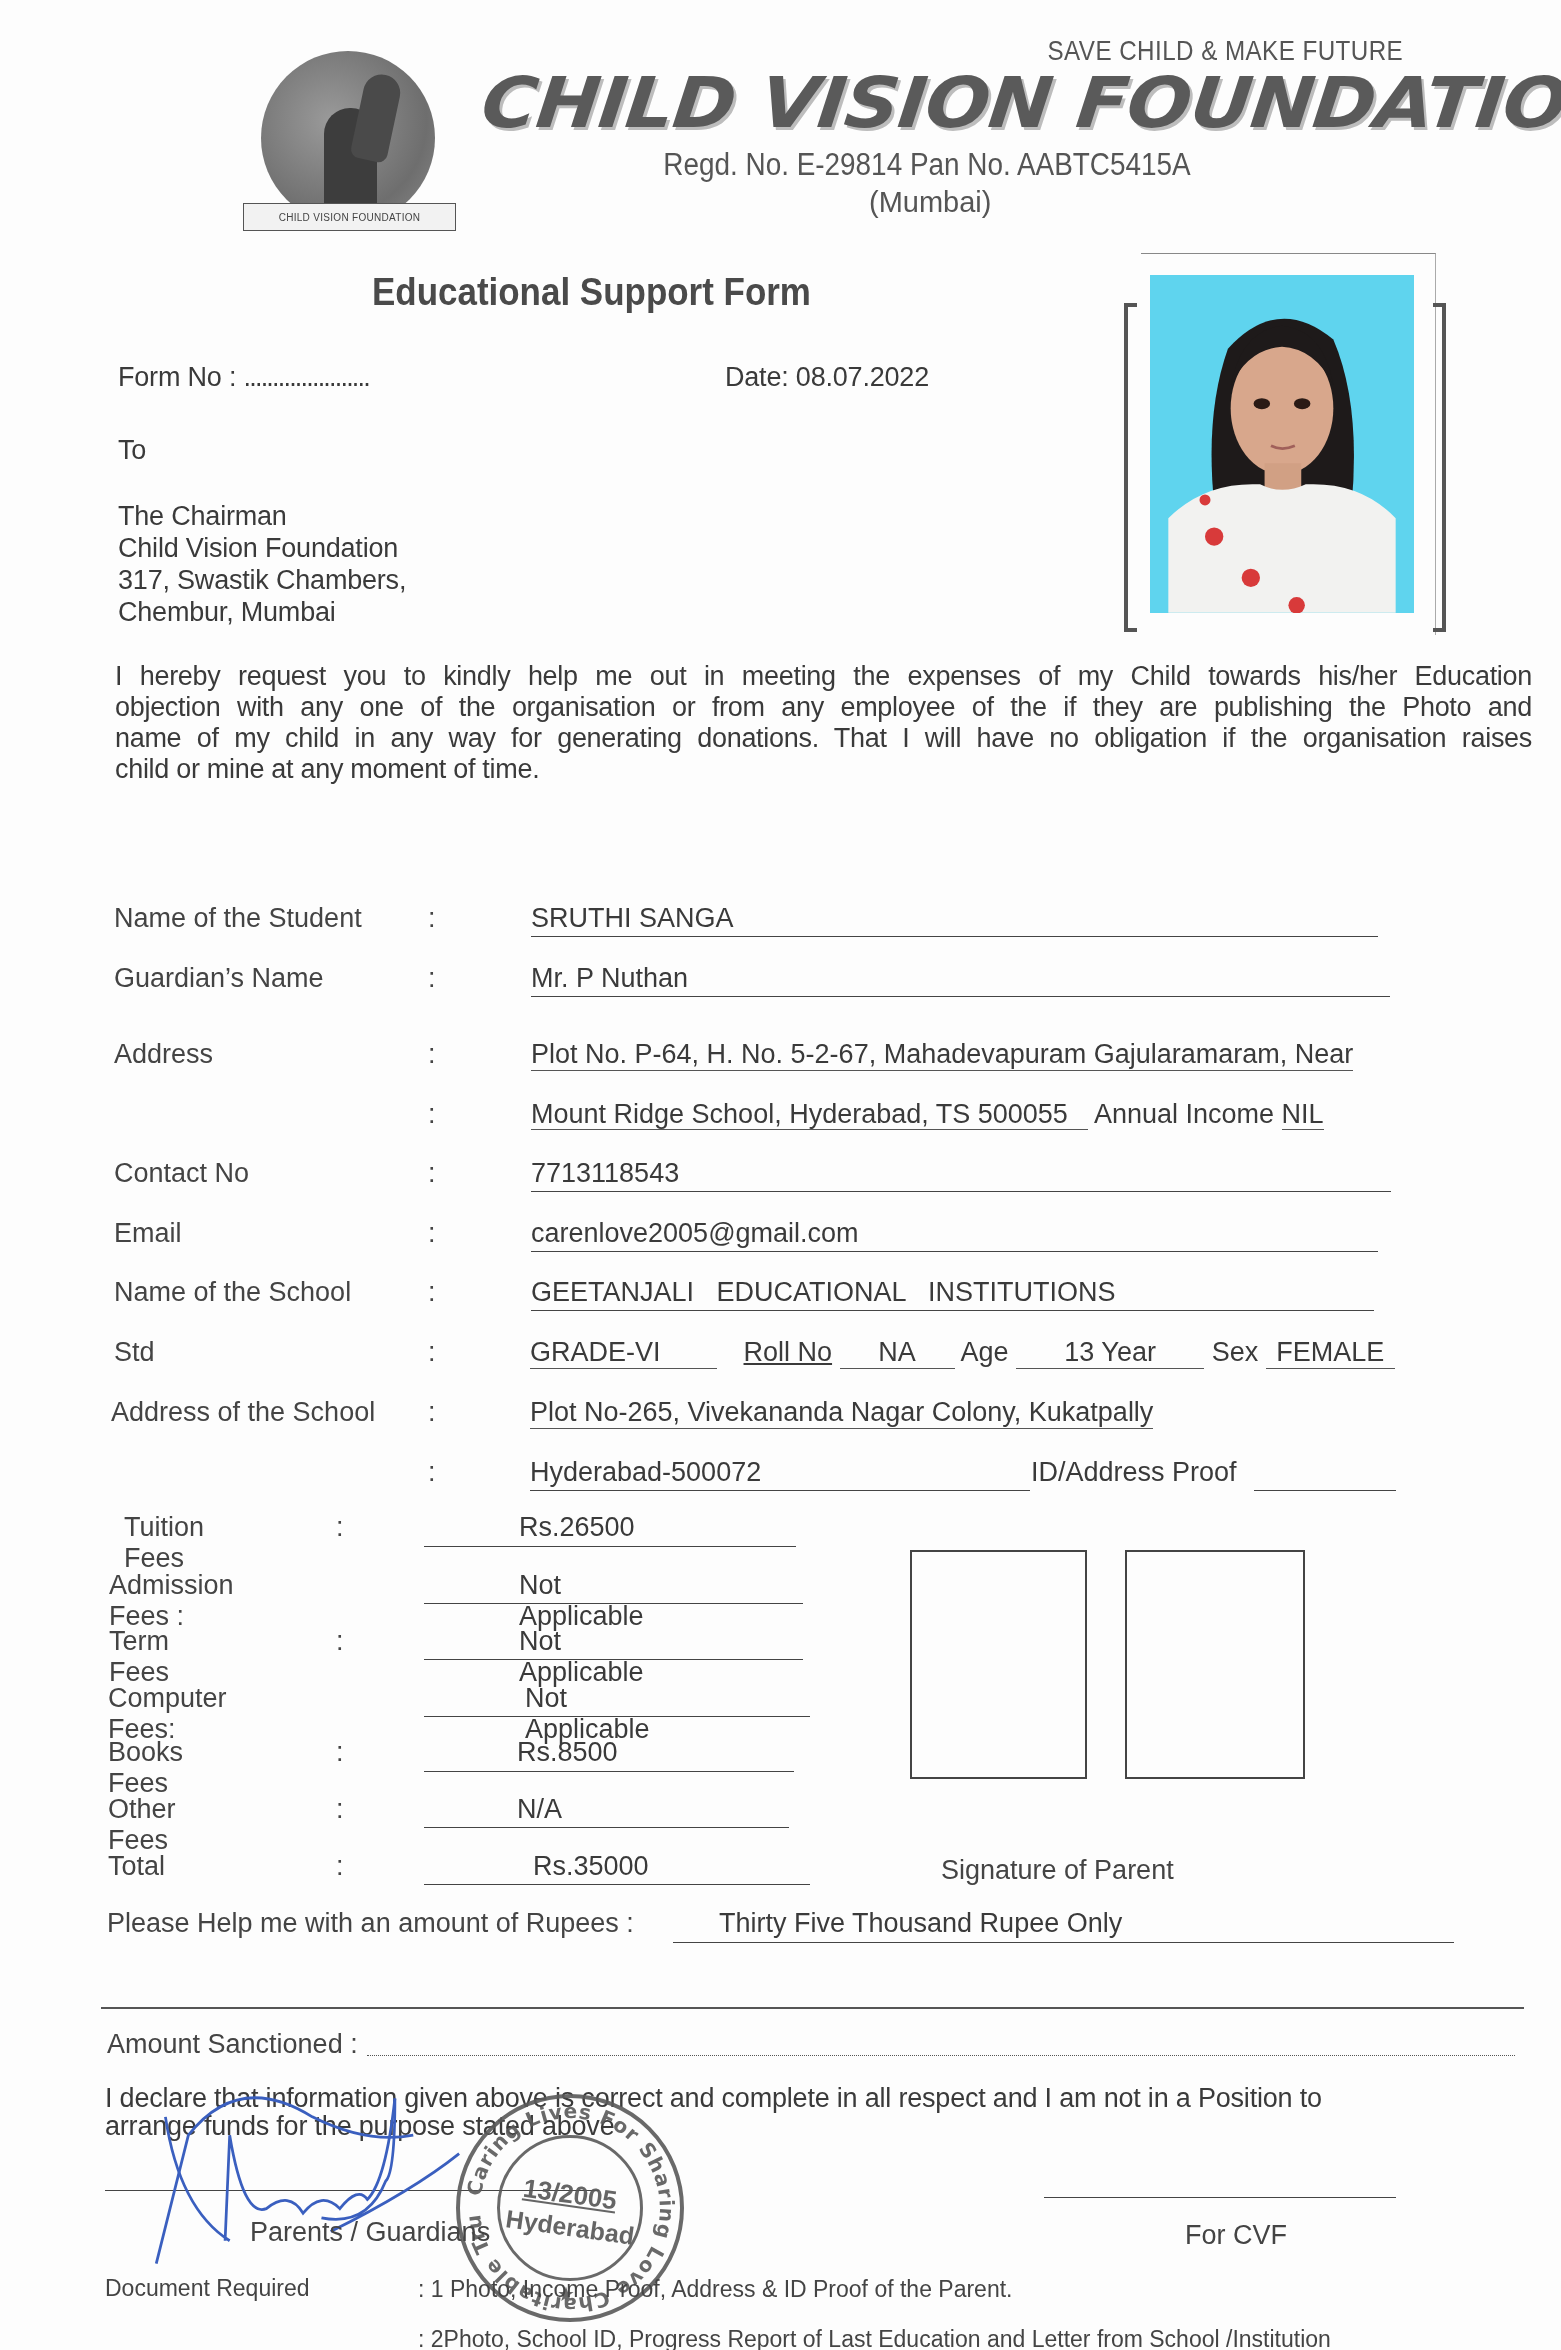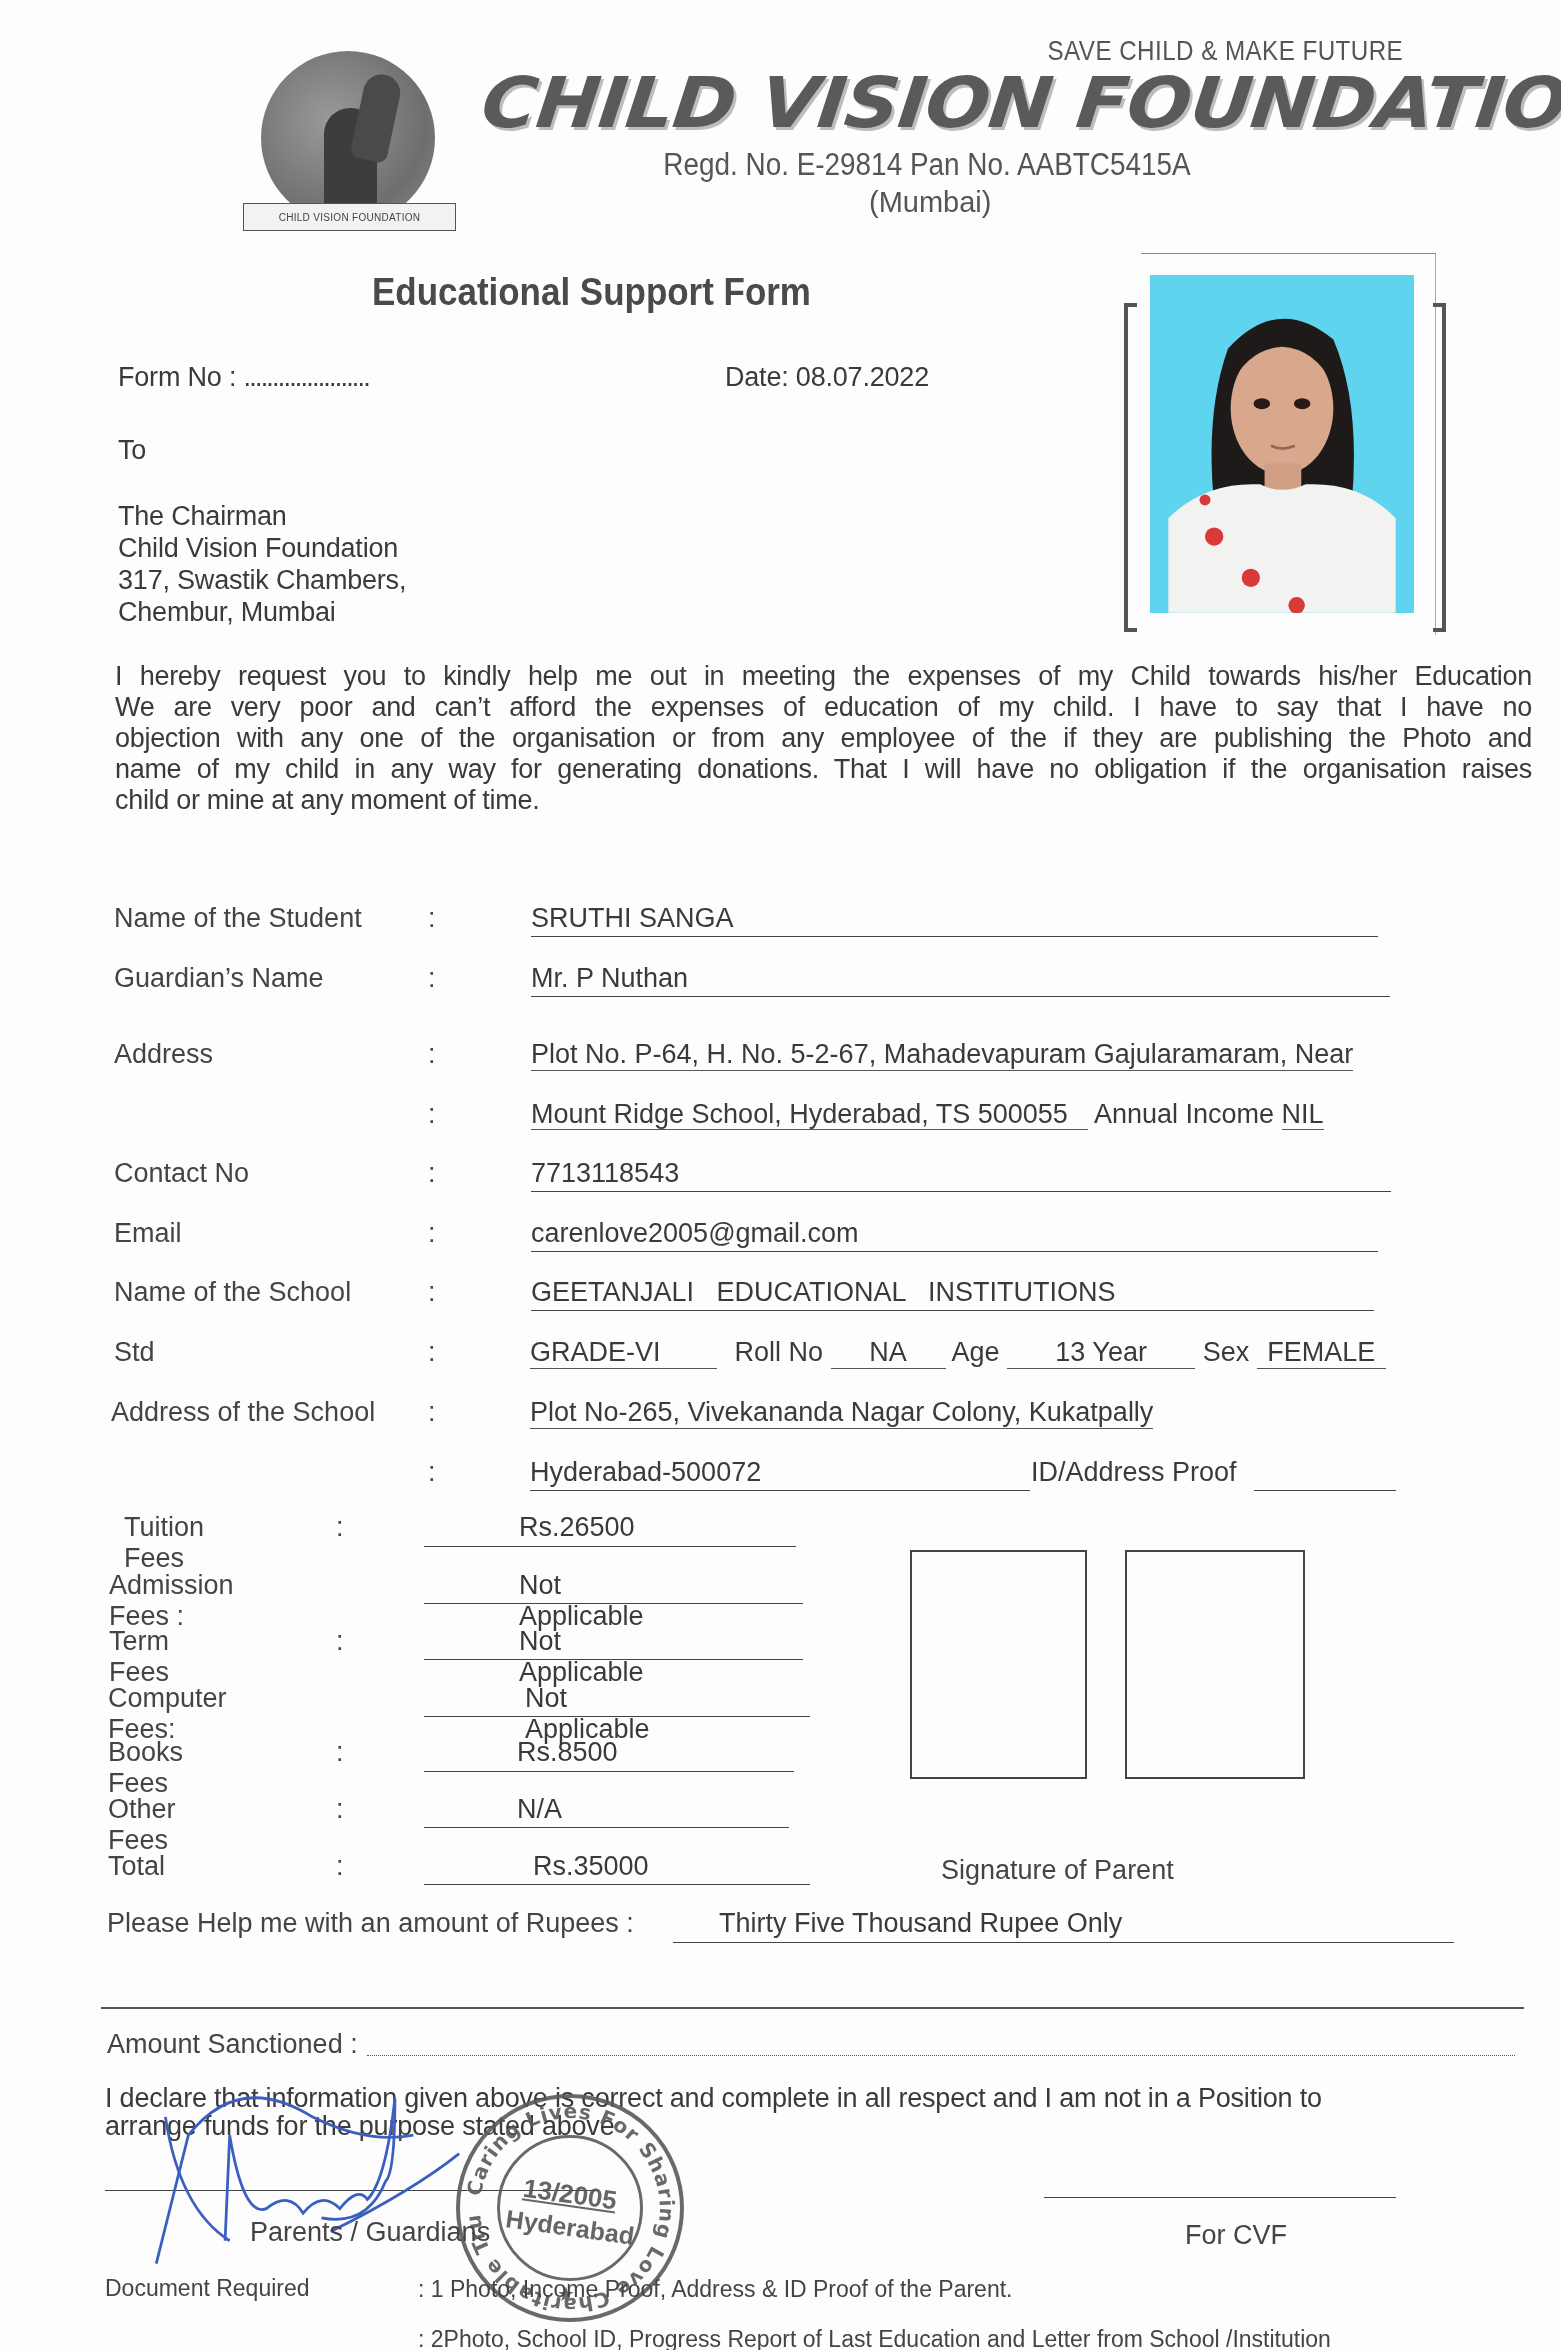--- a/index.html
+++ b/index.html
@@ -113,21 +113,20 @@
 <div class="abs txt" style="left:118px; top:435px;">To</div>
 <div class="abs txt" style="left:118px; top:500px; line-height:32px;">
   <div>The Chairman</div>
   <div>Child Vision Foundation</div>
   <div>317, Swastik Chambers,</div>
   <div>Chembur, Mumbai</div>
 </div>
 
 <div class="abs para" style="left:115px; top:661px;">
   <span class="line">I hereby request you to kindly help me out in meeting the expenses of my Child towards his/her Education</span>
-  <span class="line">We are very poor and can’t afford the expenses of education of my child. I have to say that I have no</span>
   <span class="line">objection with any one of the organisation or from any employee of the if they are publishing the Photo and</span>
   <span class="line">name of my child in any way for generating donations. That I will have no obligation if the organisation raises</span>
   <span class="line last">child or mine at any moment of time.</span>
 </div>
 
 <div class="abs lbl" style="left:114px; top:903px;">Name of the Student</div>
 <div class="abs colon" style="left:428px; top:903px;">:</div>
 <div class="abs val" style="left:531px; top:903px;">SRUTHI SANGA</div>
 <div class="uline" style="left:531px; top:936px; width:847px;"></div>
 
@@ -158,21 +157,21 @@
 
 <div class="abs lbl" style="left:114px; top:1277px;">Name of the School</div>
 <div class="abs colon" style="left:428px; top:1277px;">:</div>
 <div class="abs val" style="left:531px; top:1277px; white-space:pre;">GEETANJALI   EDUCATIONAL   INSTITUTIONS</div>
 <div class="uline" style="left:531px; top:1310px; width:843px;"></div>
 
 <div class="abs lbl" style="left:114px; top:1337px;">Std</div>
 <div class="abs colon" style="left:428px; top:1337px;">:</div>
 <div class="abs val" style="left:530px; top:1337px; white-space:nowrap;">
   <span class="u" style="display:inline-block; width:187px;">GRADE-VI</span>
-  <span style="margin-left:10px;">Roll No</span>
+  <span style="margin-left:19px;text-decoration:underline;">Roll No</span>
   <span class="u" style="display:inline-block; width:115px; text-align:center;">NA</span>
   <span>Age</span>
   <span class="u" style="display:inline-block; width:188px; text-align:center;">13 Year</span>
   <span>Sex</span>
   <span class="u" style="display:inline-block; width:129px; text-align:center;">FEMALE</span>
 </div>
 
 <div class="abs lbl" style="left:111px; top:1397px;">Address of the School</div>
 <div class="abs colon" style="left:428px; top:1397px;">:</div>
 <div class="abs val u" style="left:530px; top:1397px;">Plot No-265, Vivekananda Nagar Colony, Kukatpally</div>

